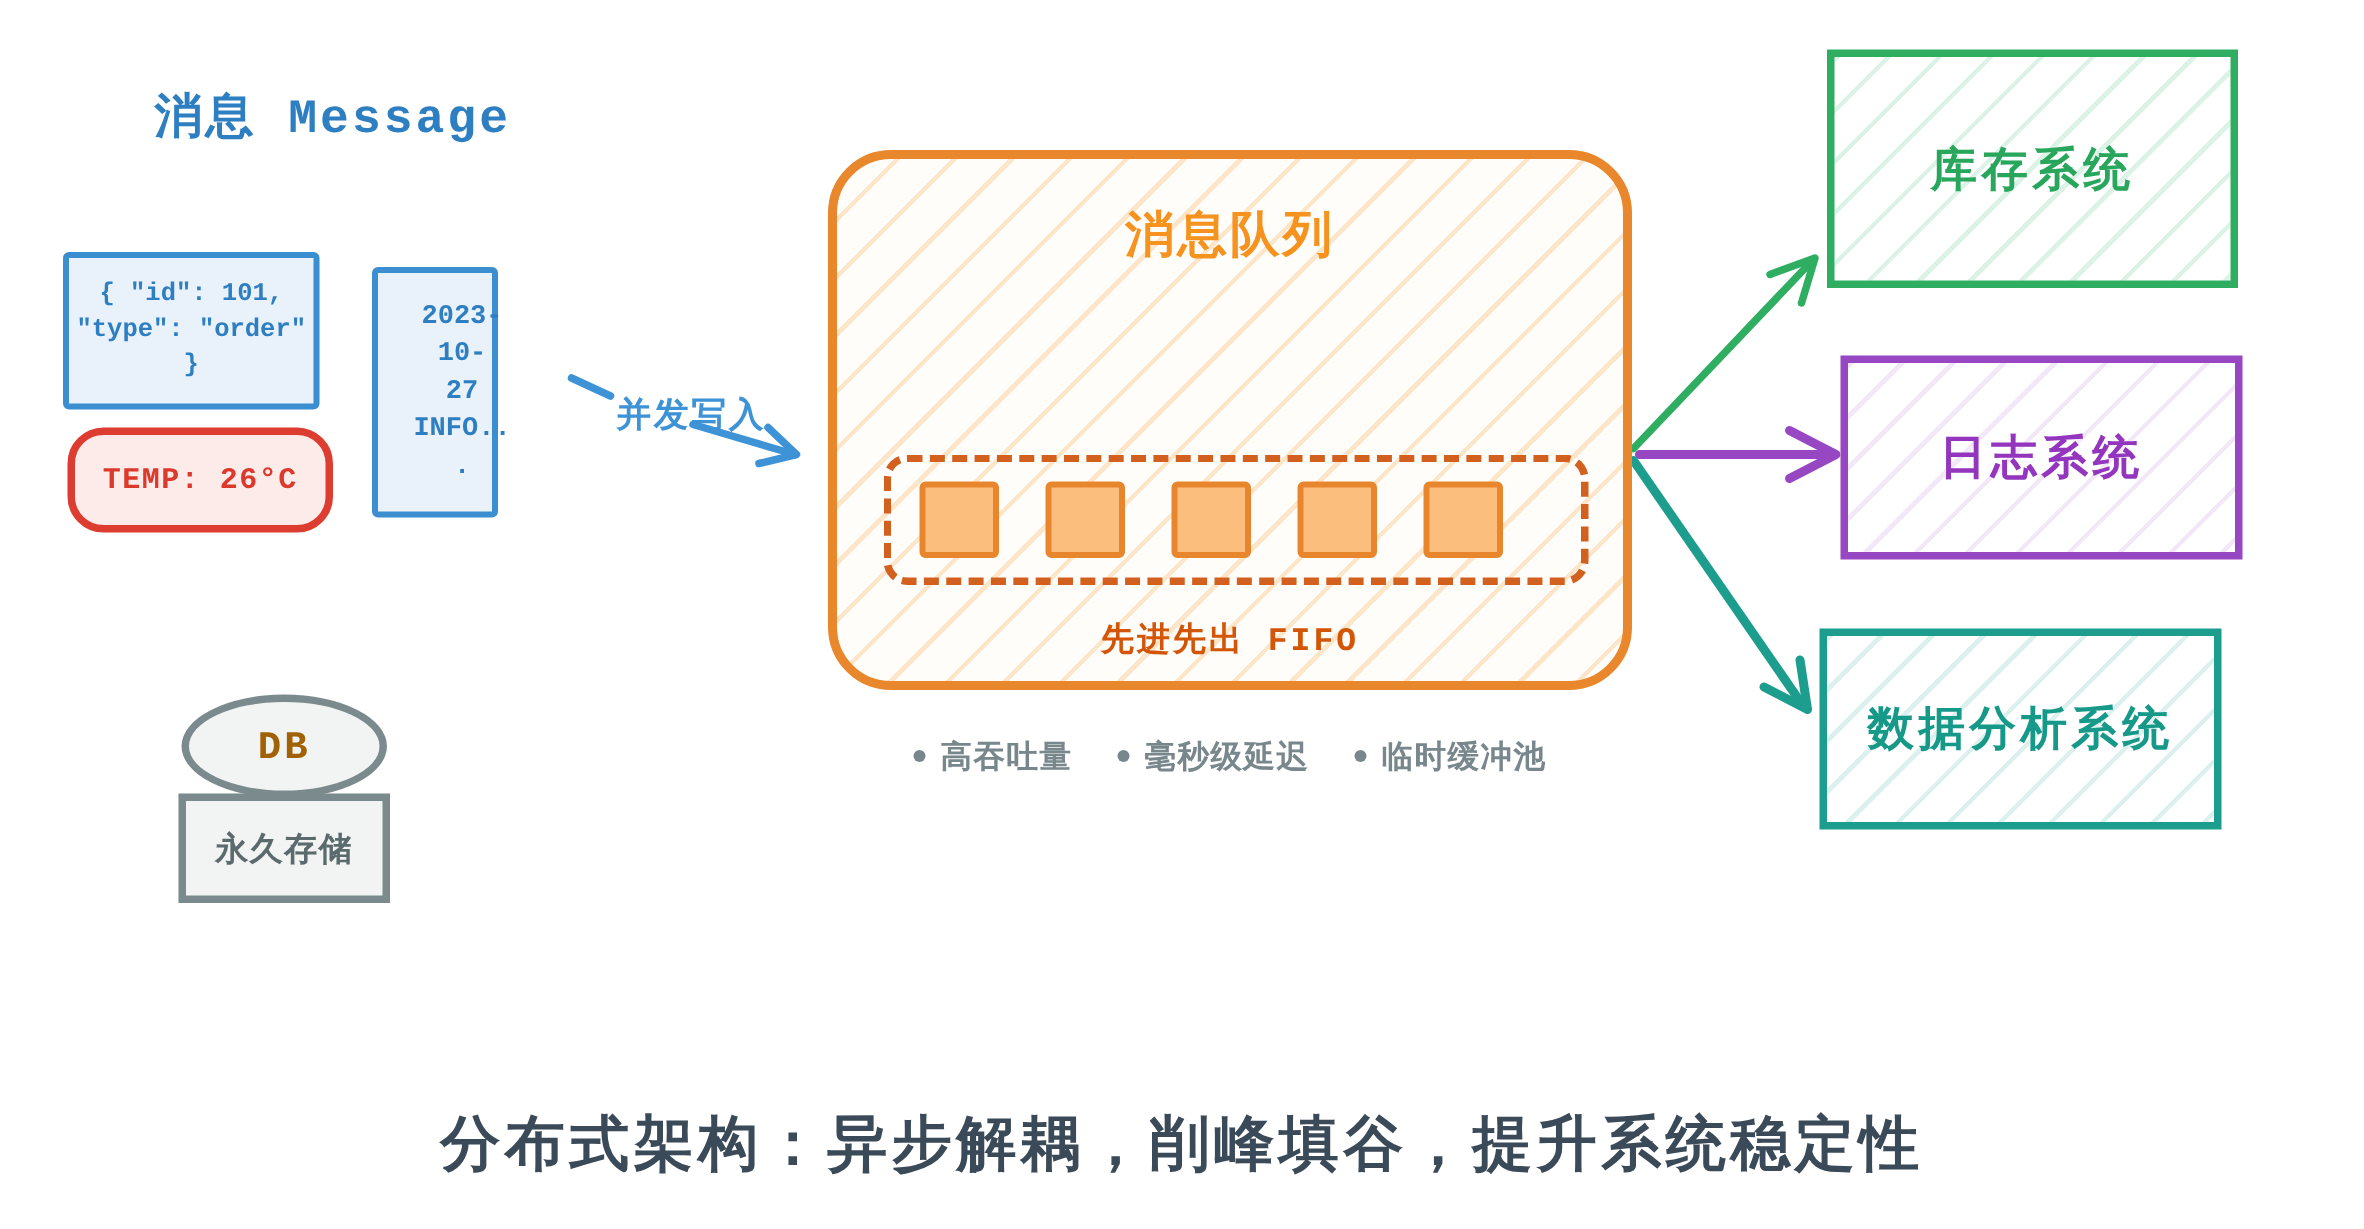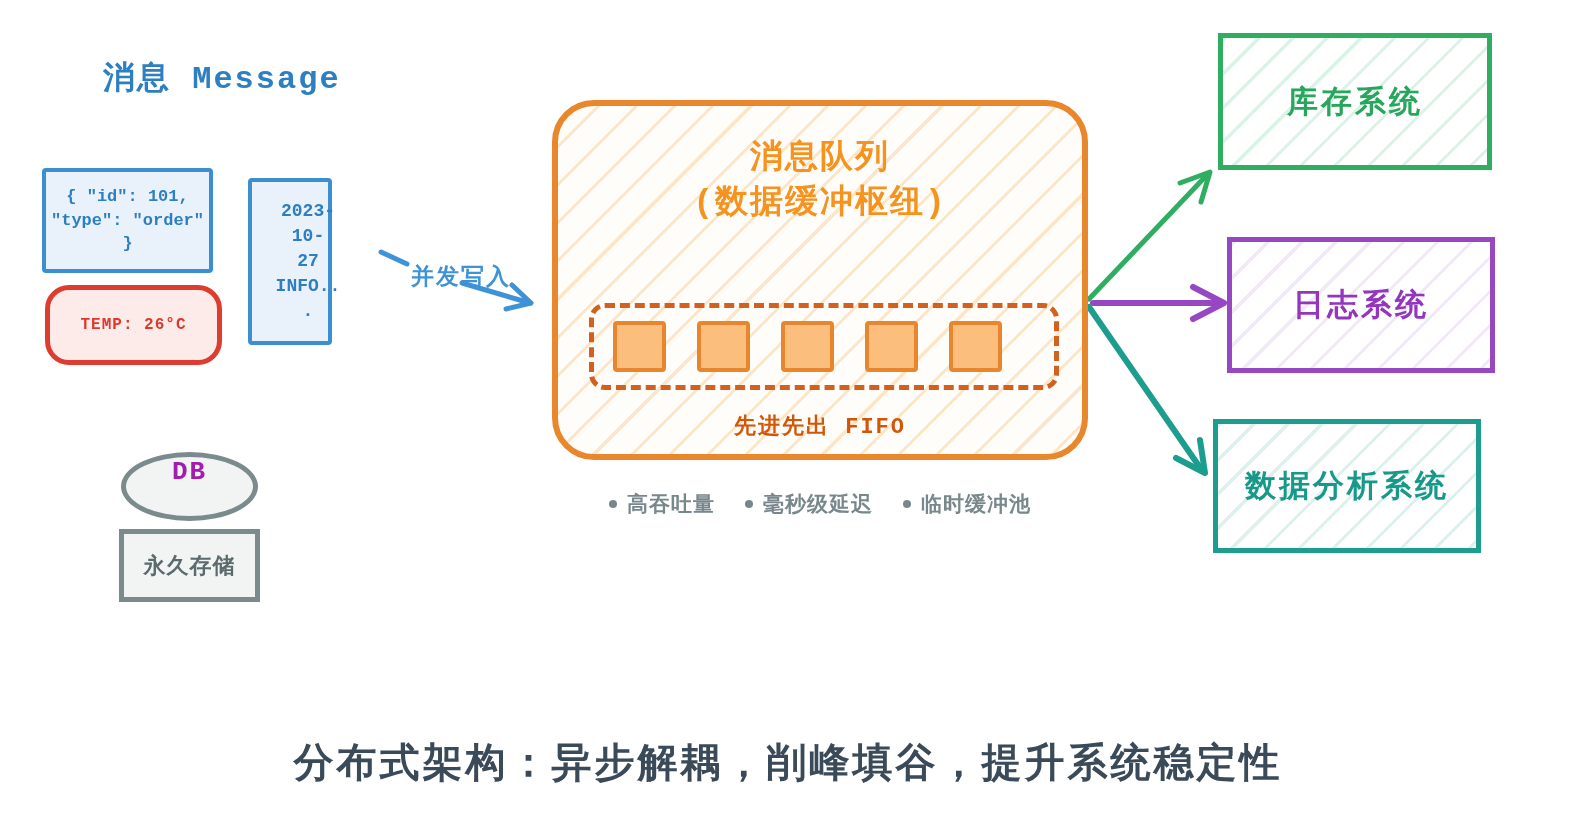--- a/index.html
+++ b/index.html
@@ -16,33 +16,33 @@
     color:#2e7fc1; letter-spacing:2px;
   }
   .blue-box {
     border:4px solid #3b8ecf; background:#e9f1fa; border-radius:4px;
     color:#2e7fc1; font-weight:600; display:flex; flex-direction:column;
     align-items:center; justify-content:center; text-align:center; line-height:1.4;
   }
   .json-box { left:42px; top:168px; width:171px; height:105px; font-size:17px; }
   .log-box  { left:248px; top:178px; width:84px; height:167px; font-size:18px;padding-left:36px; }
   .temp-box {
-    left:45px; top:285px; width:177px; height:80px;
+    left:45px; top:285px; width:177px; height:70px;
     border:5px solid #dc3d30; border-radius:24px; background:#fcebe8;
-    color:#da392c; font-size:16px; font-weight:700; letter-spacing:1px;
+    color:#da392c; font-size:20px; font-weight:700; letter-spacing:1px;
     display:flex; align-items:center; justify-content:center;
   }
   .write-label { left:411px; top:261px; font-size:23px; font-weight:600; color:#3e93d6; letter-spacing:2px;text-align:right; }
 
   
   .db-ellipse {
-    left:121px; top:452px; width:137px; height:69px; border:5px solid #7b8b8d;
+    left:121px; top:463px; width:137px; height:69px; border:5px solid #7b8b8d;
     border-radius:50%; background:#f2f4f3; z-index:2;
-    display:flex; justify-content:center;
-    font-size:26px; color:#a21caf; font-weight:600; letter-spacing:2px;
+    display:flex; align-items:center; justify-content:center;
+    font-size:26px; color:#a16207; font-weight:600; letter-spacing:2px;
   }
   .db-rect {
     left:119px; top:529px; width:141px; height:73px; border:5px solid #7b8b8d;
     background:#f2f4f3; z-index:1;
     display:flex; align-items:center; justify-content:center;
     font-size:22px; color:#5b6a6d; font-weight:600; letter-spacing:1px;
   }
 
   
   .queue-box {
@@ -77,21 +77,21 @@
   }
   .feature { display:flex; align-items:center; gap:10px; }
   .dot { width:8px; height:8px; border-radius:50%; background:#78878c; flex:0 0 auto; }
 
   
   .consumer {
     display:flex; align-items:center; justify-content:center;
     font-weight:600; letter-spacing:3px; font-size:31px;
   }
   .consumer.inventory {
-    left:1218px; top:33px; width:274px; height:137px;
+    left:1218px; top:33px; width:274px; height:159px;
     border:5px solid #2fae62; color:#27a65c;
     background: repeating-linear-gradient(135deg,
       rgba(62,186,120,0.18) 0px, rgba(62,186,120,0.18) 3px,
       rgba(255,255,255,0) 3px, rgba(255,255,255,0) 24px), #ffffff;
   }
   .consumer.log {
     left:1227px; top:237px; width:268px; height:136px;
     border:5px solid #9747c2; color:#9335bd;
     background: repeating-linear-gradient(135deg,
       rgba(166,98,205,0.15) 0px, rgba(166,98,205,0.15) 3px,
@@ -163,21 +163,20 @@
   <div class="abs db-ellipse">
     <span>DB</span>
   </div>
   <div class="abs db-rect">
     <span>永久存储</span>
   </div>
 
   <div class="abs queue-box">
     <div class="queue-title">
       <div>消息队列</div>
-      <div>(数据缓冲枢纽)</div>
     </div>
     <div class="fifo">
 
     <div class="slot"></div>
         <div class="slot"></div>
         <div class="slot"></div>
         <div class="slot"></div>
         <div class="slot"></div>
       </div>
     <div class="fifo-label">先进先出 FIFO</div>

